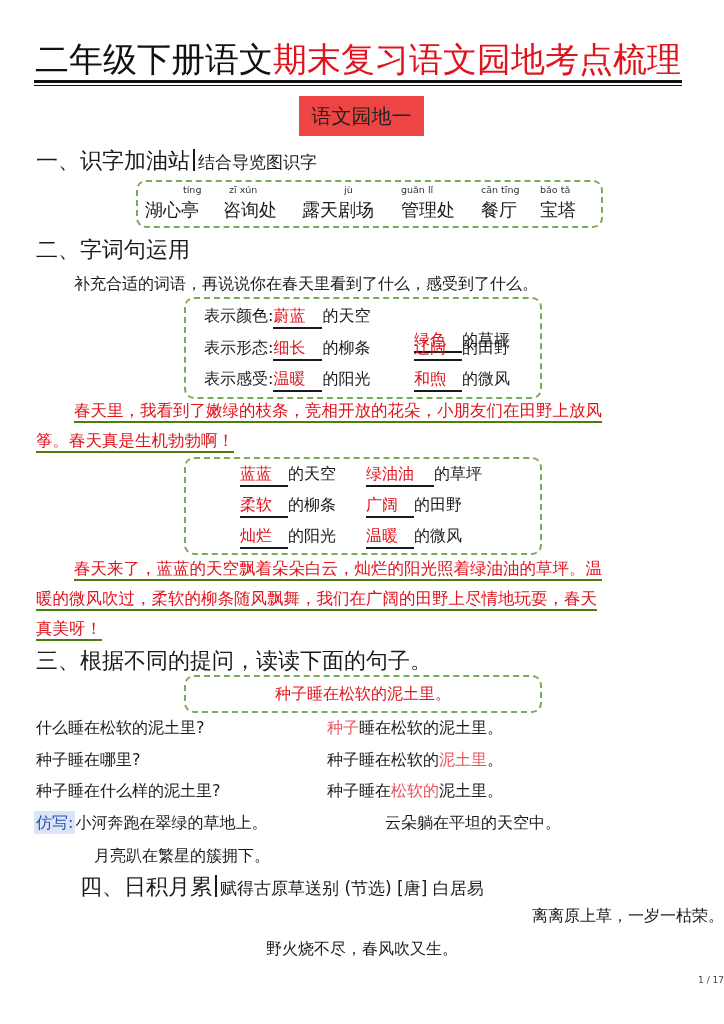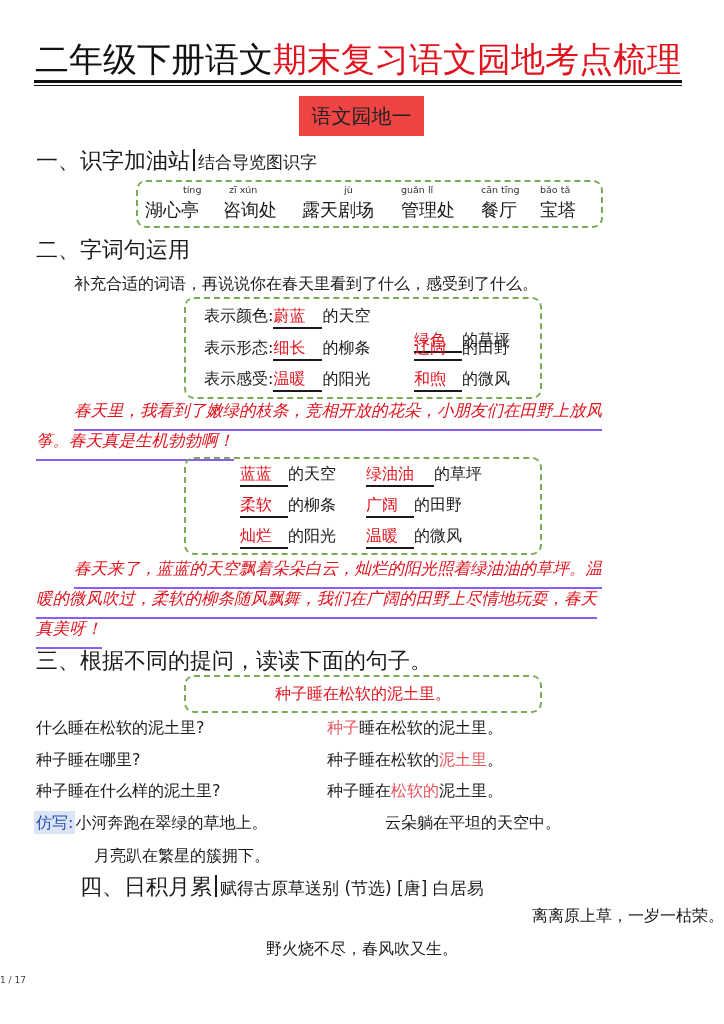--- a/index.html
+++ b/index.html
@@ -36,27 +36,27 @@
   .py-word .py { position: absolute; top: 0; font-size: 9.5px; line-height: 12px; color: #333; white-space: nowrap; }
 
   .line { position: absolute; font-size: 16px; line-height: 24px; white-space: nowrap; color: #1a1a1a; }
   .red { color: #e0141e; }
   .pink { color: #e8555e; }
   .blank { display: inline-block; border-bottom: 2px solid #1a1a1a; color: #e0141e; padding-right: 6px; line-height: 22px; }
 
   .red-para {
     position: absolute; left: 36px; width: 656px; font-size: 16.5px; line-height: 30px; color: #e0141e;
   }
-  .red-para .ul { border-bottom: 2px solid #8b5cf6; padding-bottom: 9px; font-style: italic; }
+  .red-para .ul { border-bottom: 2px solid #4d7c0f; padding-bottom: 1px; }
 
   .indent { display: inline-block; width: 38px; }
 
   .highlight { background: #dbe5f5; color: #2850b0; padding: 2px 2px; }
 
-  .page-num { position: absolute; left: 0; width: 724px; top: 975px; text-align: left; font-size: 9px; color: #444; }
+  .page-num { position: absolute; left: 0; width: 724px; top: 975px; text-align: right; font-size: 9px; color: #444; }
 </style>
 </head>
 <body>
 
 <div class="title">
   <span class="black">二年级下册语文</span><span class="red">期末复习语文园地考点梳理</span>
 </div>
 <div class="title-rule-thick"></div>
 <div class="title-rule-thin"></div>
 

